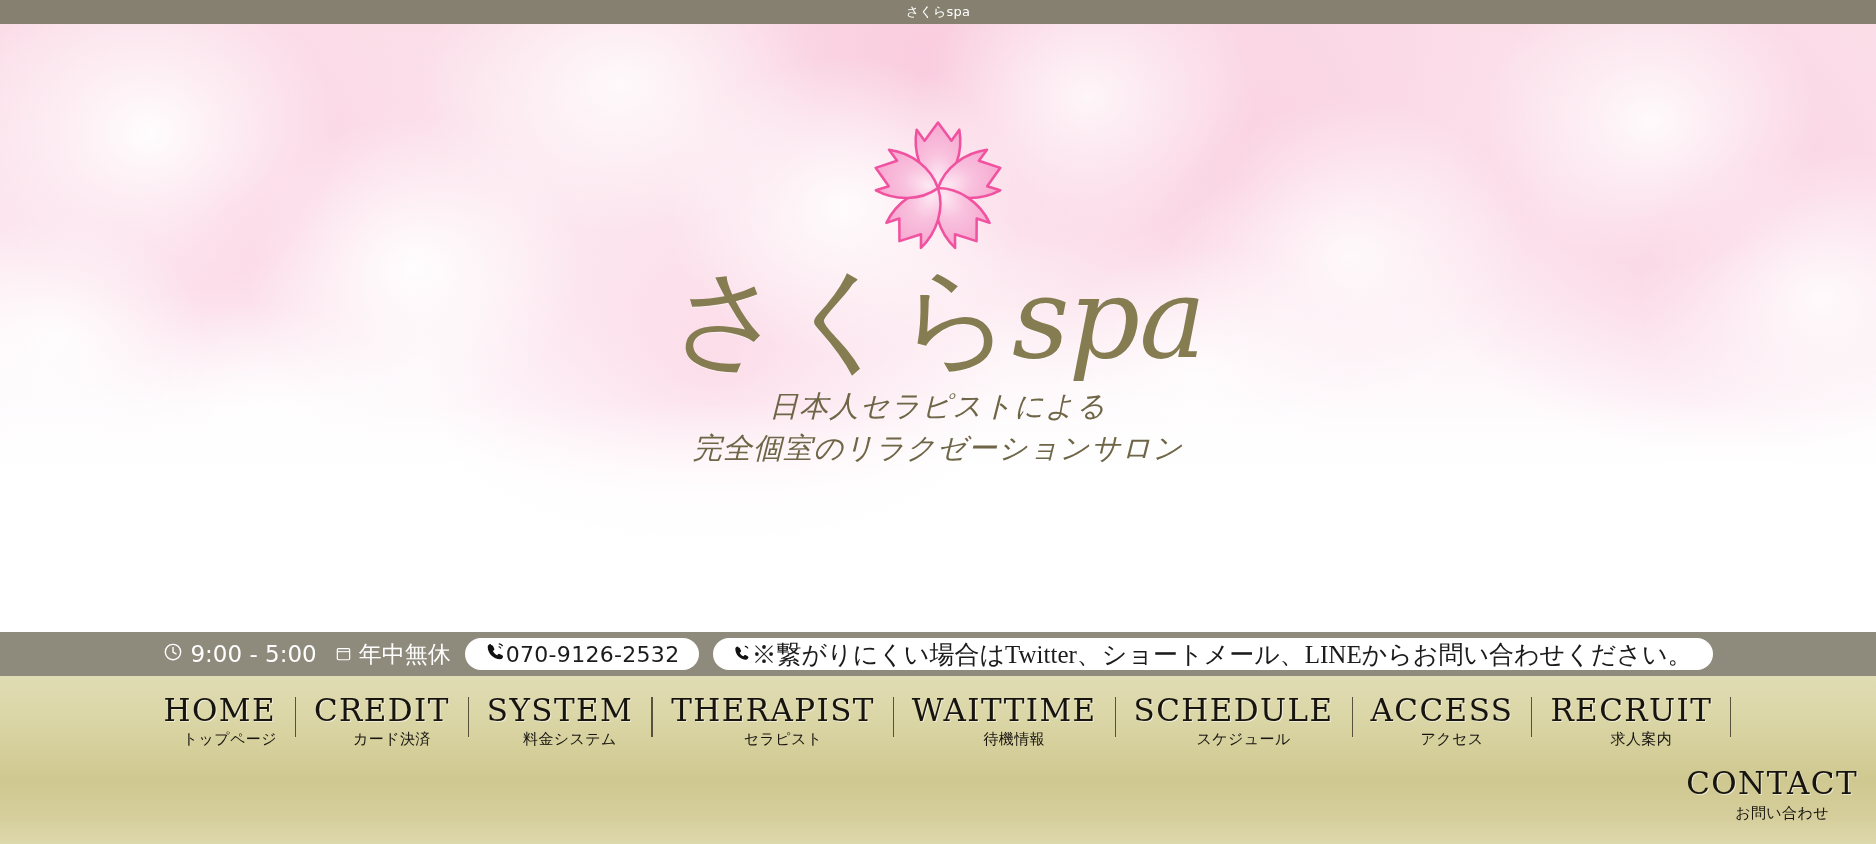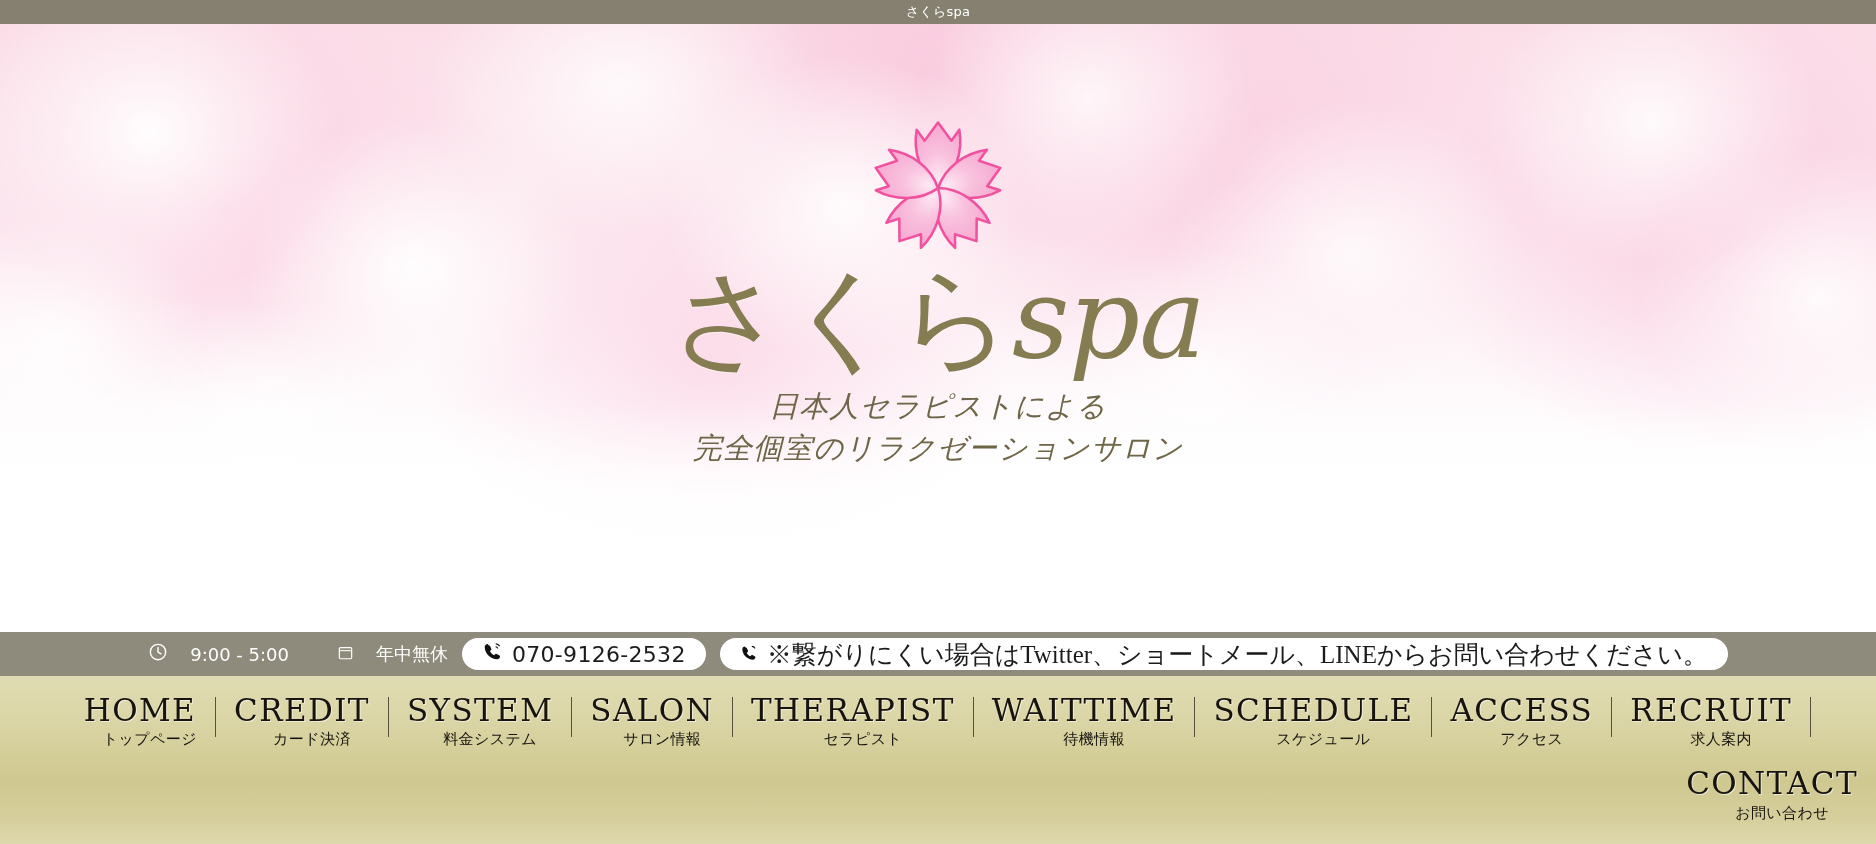--- a/index.html
+++ b/index.html
@@ -91,32 +91,32 @@
 
   
   .infobar{
     height:44px; width:100%;
     background:#8e8a7c;
     display:flex; align-items:center; justify-content:center;
     gap:14px;
     position:relative; z-index:20;
   }
   .infobar-hours{
-    display:flex; align-items:center; gap:22px;
+    display:flex; align-items:center; gap:7px;
     color:#ffffff;
-    font-size:18px;
+    font-size:23px;
     font-family:"DejaVu Sans","Liberation Sans",sans-serif;
     white-space:nowrap;
   }
   .infobar-hours .ib-sep{ width:4px; }
   .pill{
     background:#ffffff;
     border-radius:999px;
     height:32px;
-    display:flex; align-items:center; gap:9px;
+    display:flex; align-items:center; 
     padding:0 20px;
     color:#1b1b1b;
     white-space:nowrap;
   }
   .pill-phone{ font-size:22px; letter-spacing:.3px;
     font-family:"DejaVu Sans","Liberation Sans",sans-serif; }
   .pill-note{ font-size:25px; letter-spacing:0;
     font-family:Liberation Serif, serif; }
 
   .icon-clock, .icon-cal, .icon-phone{ display:inline-block; flex:0 0 auto; }
@@ -273,24 +273,20 @@
       <span class="nav-jp">カード決済</span>
     </div>
     <div class="nav-divider"></div>
 
     <div class="nav-item">
       <span class="nav-en">SYSTEM</span>
       <span class="nav-jp">料金システム</span>
     </div>
     <div class="nav-divider"></div>
 
-    <div class="nav-item">
-      <span class="nav-en">SALON</span>
-      <span class="nav-jp">サロン情報</span>
-    </div>
     <div class="nav-divider"></div>
 
     <div class="nav-item">
       <span class="nav-en">THERAPIST</span>
       <span class="nav-jp">セラピスト</span>
     </div>
     <div class="nav-divider"></div>
 
     <div class="nav-item">
       <span class="nav-en">WAITTIME</span>

